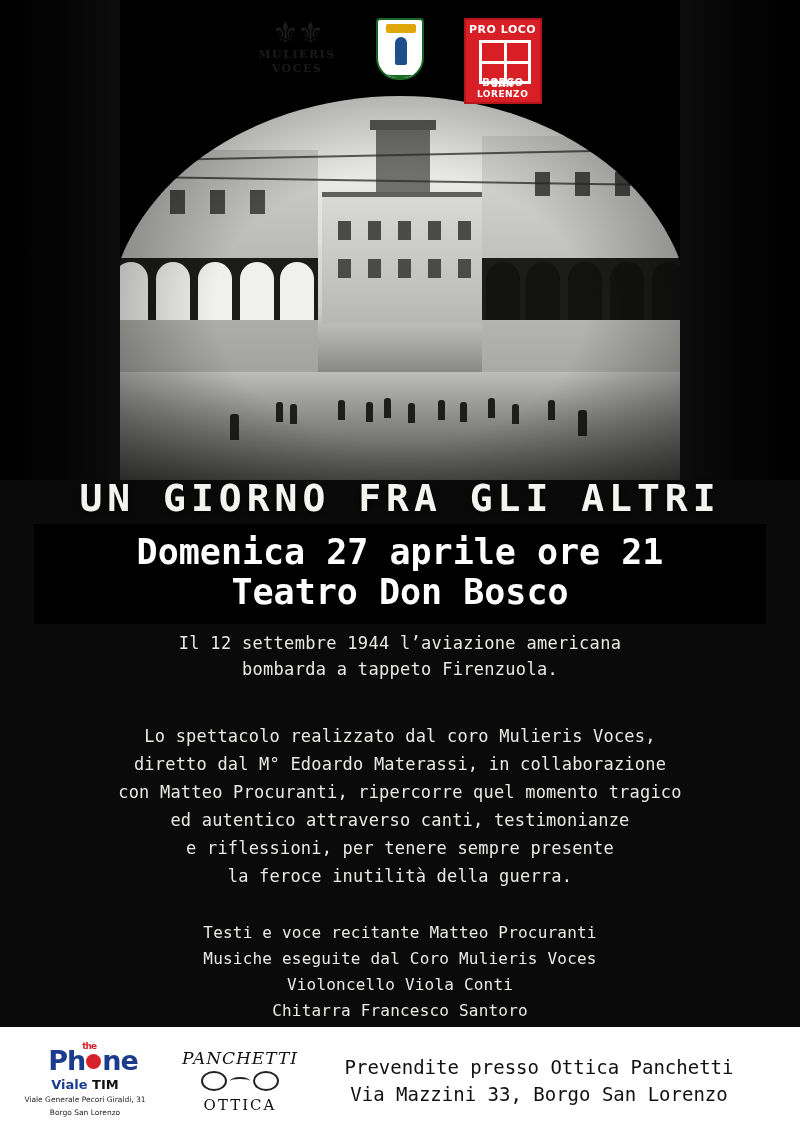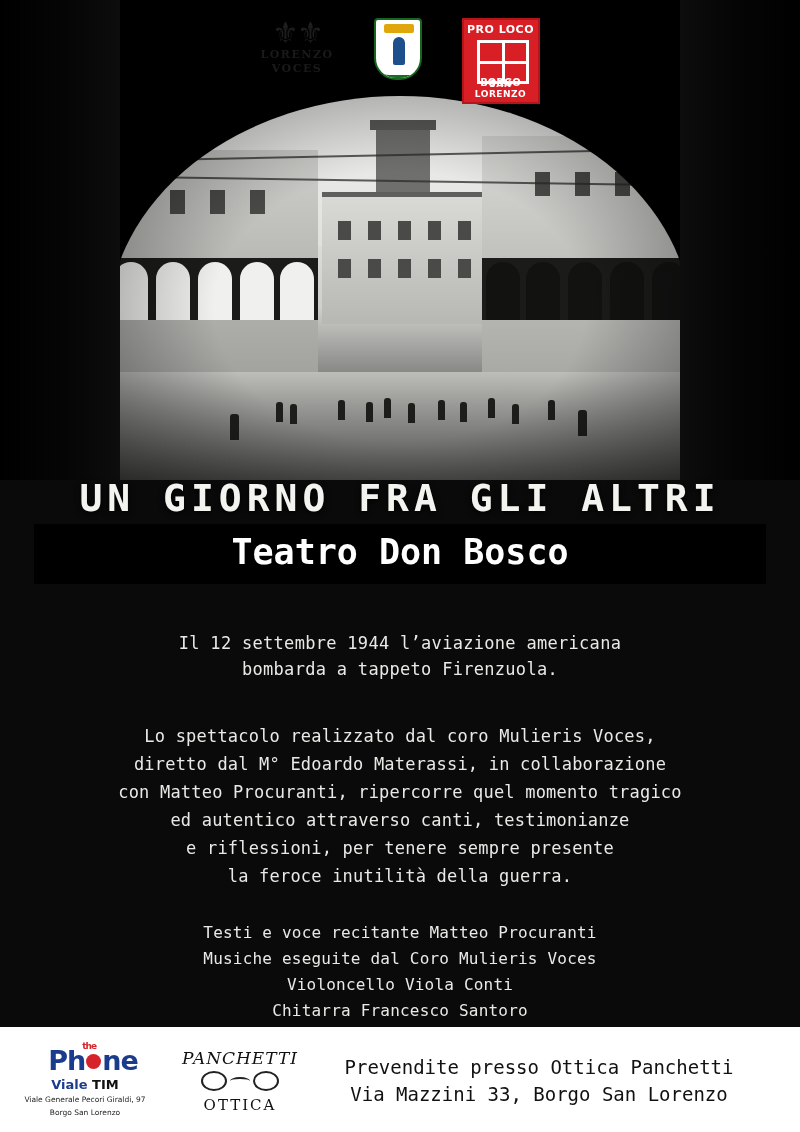--- a/index.html
+++ b/index.html
@@ -346,21 +346,21 @@
       <div class="arch-hole"></div>
       <div class="arch-left"></div>
       <div class="arch-right"></div>
     </div>
   </div>
 
   <div class="logos">
 
     <div class="logo logo-mv">
       <div class="crest">⚜⚜</div>
-      <div class="l1">LORENZO</div>
+      <div class="l1">MULIERIS</div>
       <div class="l2">VOCES</div>
     </div>
 
     <div class="logo">
       <div class="comune-shield">
         <div class="crown"></div>
         <div class="fig"></div>
         <div class="comune-wreath"></div>
       </div>
     </div>
@@ -371,20 +371,21 @@
         <div class="pl-box"></div>
         <div class="pl-b1">BORGO</div>
         <div class="pl-b2">SAN LORENZO</div>
       </div>
     </div>
   </div>
 
   <div class="title-main">UN GIORNO FRA GLI ALTRI</div>
 
   <div class="date-band">
+    <div class="l">Domenica 27 aprile ore 21</div>
     <div class="l">Teatro Don Bosco</div>
   </div>
 
   <div class="body-text">
     <div class="para p-intro">
       <div>Il 12 settembre 1944 l’aviazione americana</div>
       <div>bombarda a tappeto Firenzuola.</div>
     </div>
 
     <div class="para p-desc">
@@ -410,21 +411,21 @@
 
     <div class="f-phone">
       <div class="row1">
         <span class="the">the</span>
         Ph<span class="dot"></span>ne
       </div>
       <div class="row2">
         <span>Viale</span>
         <span class="tim">TIM</span>
       </div>
-      <div class="row3">Viale Generale Pecori Giraldi, 97</div>
+      <div class="row3">Viale Generale Pecori Giraldi, 31</div>
       <div class="row3">Borgo San Lorenzo</div>
     </div>
 
     <div class="f-ottica">
       <div class="t">PANCHETTI</div>
       <div class="glasses">
         <div class="lens l"></div>
           <div class="bridge"></div>
           <div class="lens r"></div>
       </div>

